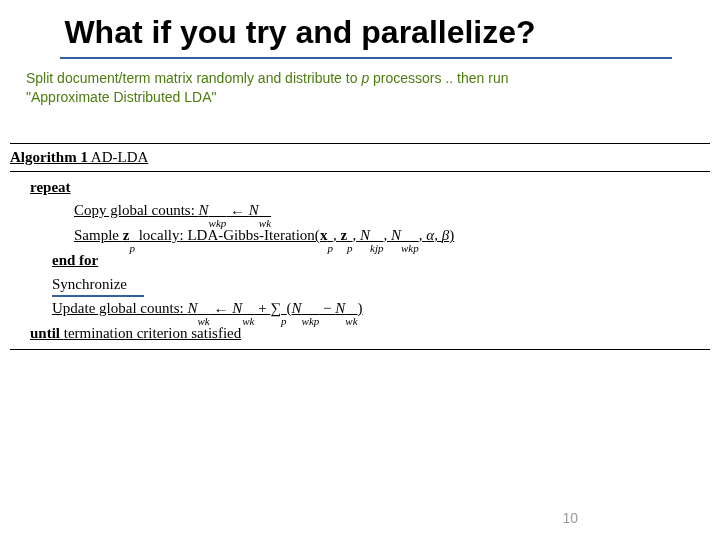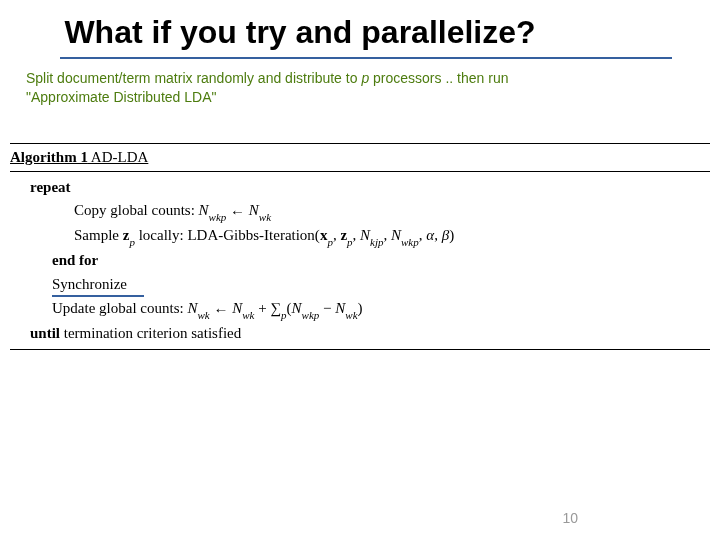--- a/index.html
+++ b/index.html
@@ -52,33 +52,34 @@
     width: 700px;
     margin-left: 10px;
   }
   .algo-label {
     padding: 2px 0 2px 10px;
     text-decoration: underline;
   }
   .algo-label .bold { font-weight: bold; }
   .algo-body {
     padding: 4px 8px 4px 30px;
+    text-decoration: underline;
   }
   .algo-body .bold { font-weight: bold; }
   .indent1 { padding-left: 22px; }
   .indent2 { padding-left: 44px; }
   .sync-wrap { display: inline-block; position: relative; }
   .sync-underline {
     display: block;
     width: 92px;
     height: 2px;
     background: #35609f;
     margin-top: -1px;
   }
-  .sub { font-size: 11px; vertical-align: sub; position: relative; top: 2px; margin-top: 8px; }
+  .sub { font-size: 11px; vertical-align: sub; position: relative; top: 8px; margin-top: 8px; }
   .ital { font-style: italic; }
 
   .page-num {
     position: absolute;
     right: 22px;
     bottom: 14px;
     font-size: 14px;
     color: #999;
   }
 </style>

